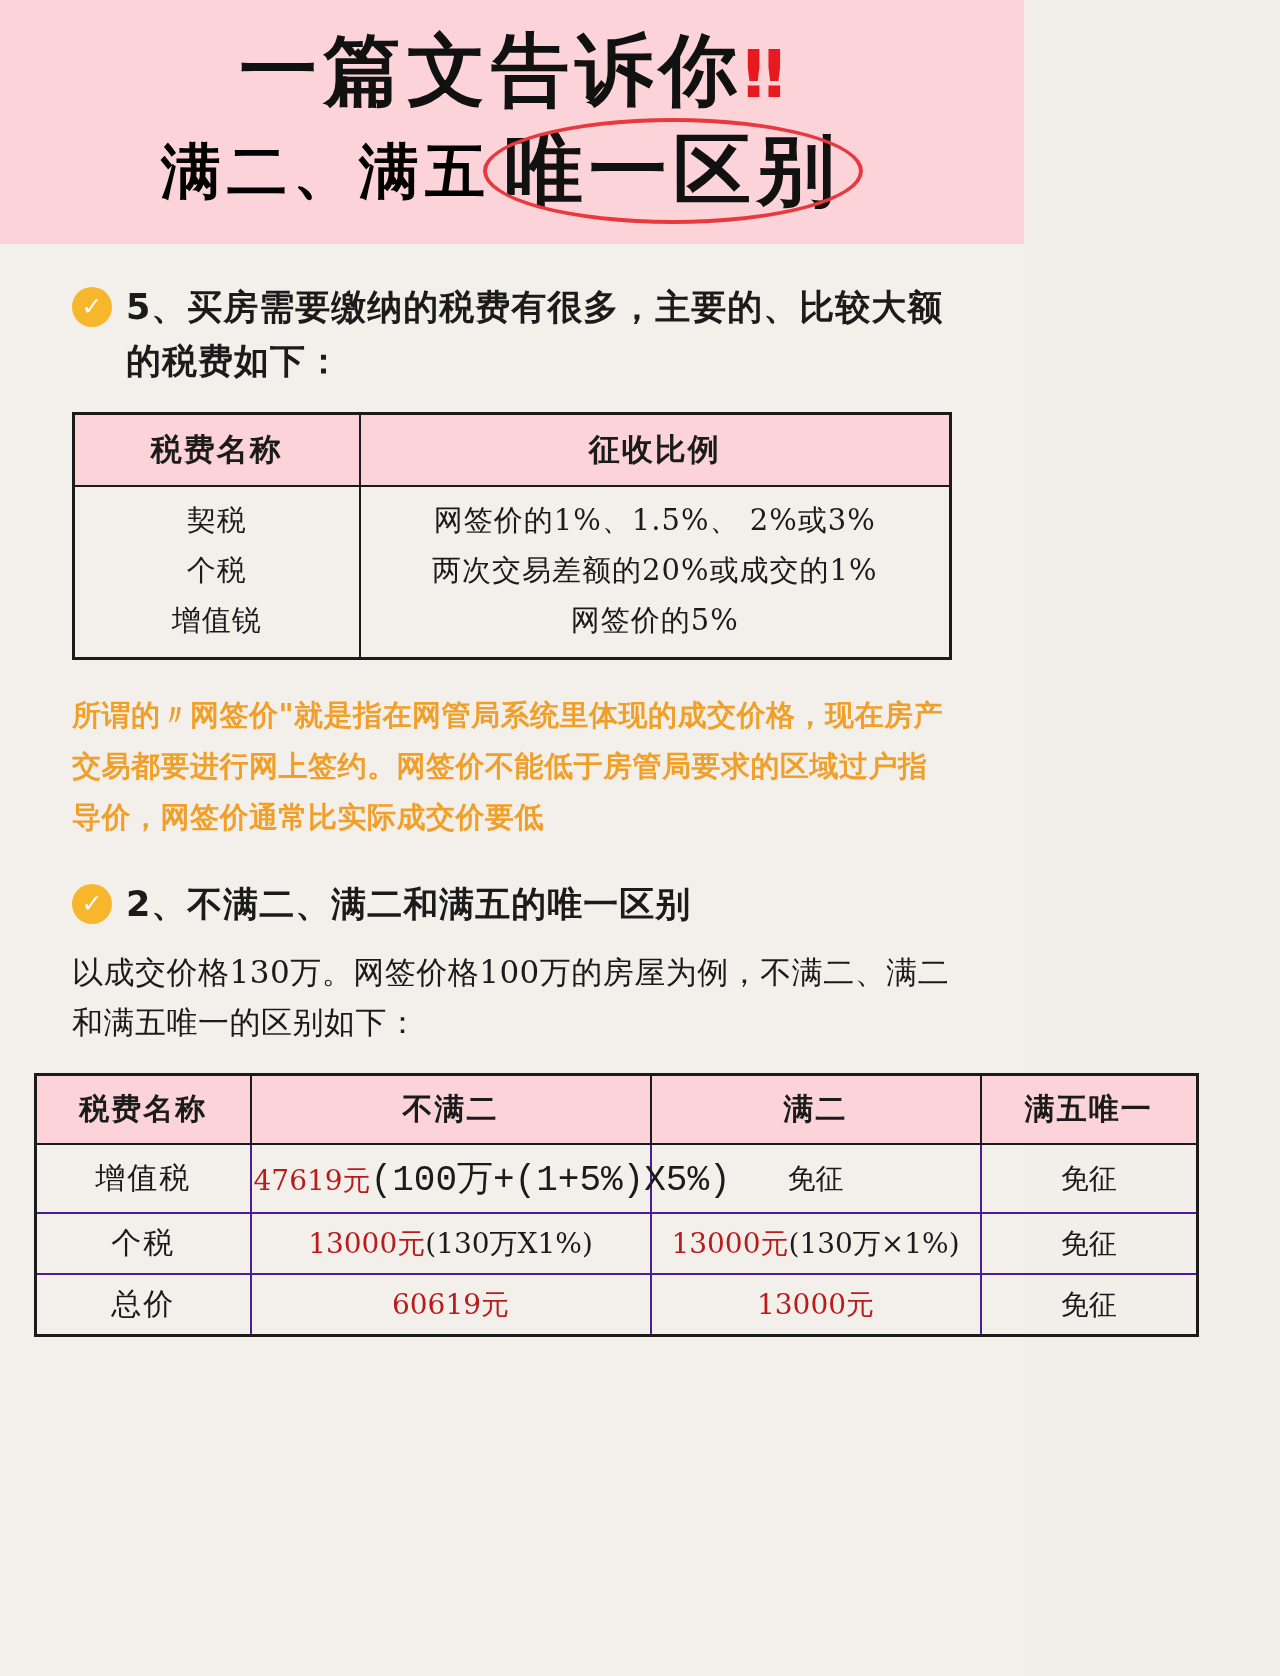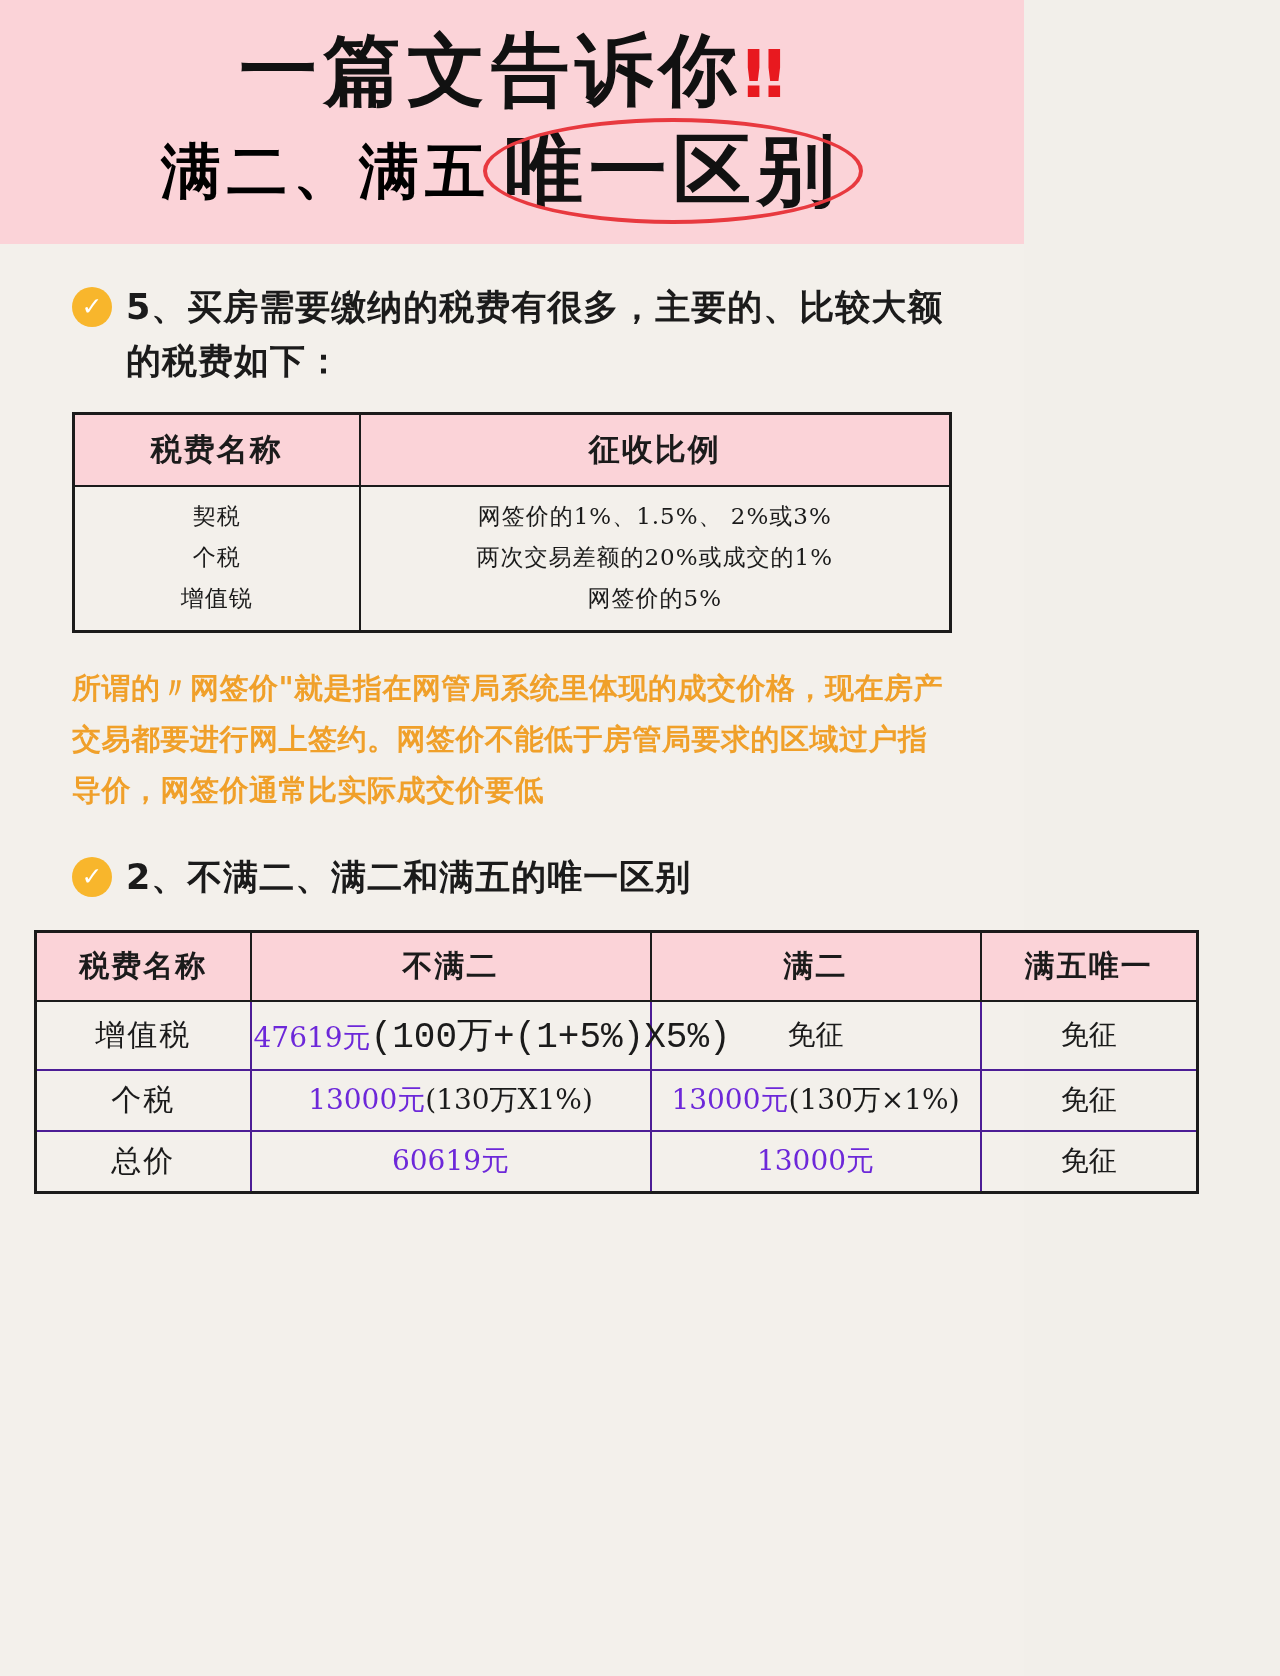--- a/index.html
+++ b/index.html
@@ -127,21 +127,21 @@
     font-weight: bold;
     font-size: 31px;
     color: #1b1b1b;
     padding: 14px 0;
     letter-spacing: 2px;
   }
   .tbl1 td {
     border-left: 2px solid #701a75;
     border-right: 2px solid #1b1b1b;
     font-family: "DejaVu Serif", serif;
-    font-size: 23px;
+    font-size: 29px;
     color: #1b1b1b;
     text-align: center;
     padding: 5px 0;
     letter-spacing: 1px;
   }
   .tbl1 tbody tr:first-child td { padding-top: 14px; }
   .tbl1 tbody tr:last-child td { padding-bottom: 16px; }
   .tbl1 .col-name { width: 286px; }
 
   
@@ -188,21 +188,21 @@
     color: #1b1b1b;
     text-align: center;
     padding: 9px 2px;
     white-space: nowrap;
   }
   .tbl2 .c1 { width: 215px; }
   .tbl2 .c2 { width: 400px; }
   .tbl2 .c3 { width: 330px; }
   .tbl2 .c4 { width: 217px; }
   .tbl2 td.name { font-size: 30px; letter-spacing: 2px; }
-  .red { color: #6d28d9; }
+  .red { color: #b91c1c; }
   .small { font-size: 36px; font-family: Liberation Mono, monospace; }
 </style>
 </head>
 <body>
 
 <div class="page">
 
   <div class="banner">
     <div class="banner-line1">
       <span>一篇文告诉你</span><span class="bang">‼</span>
@@ -247,20 +247,21 @@
       </tbody>
     </table>
 
     <div class="note">所谓的〃网签价"就是指在网管局系统里体现的成交价格，现在房产交易都要进行网上签约。网签价不能低于房管局要求的区域过户指导价，网签价通常比实际成交价要低</div>
 
     <div class="heading" style="margin-top:34px;">
       <span class="check">✓</span>
       <span class="heading-text">2、不满二、满二和满五的唯一区别</span>
     </div>
 
+    <div class="para">以成交价格130万。网签价格100万的房屋为例，不满二、满二和满五唯一的区别如下：</div>
   </div>
 
   <div class="tbl2-wrap">
     <table class="tbl2">
       <colgroup>
           <col class="c1">
           <col class="c2">
           <col class="c3">
           <col class="c4">
         </colgroup>

